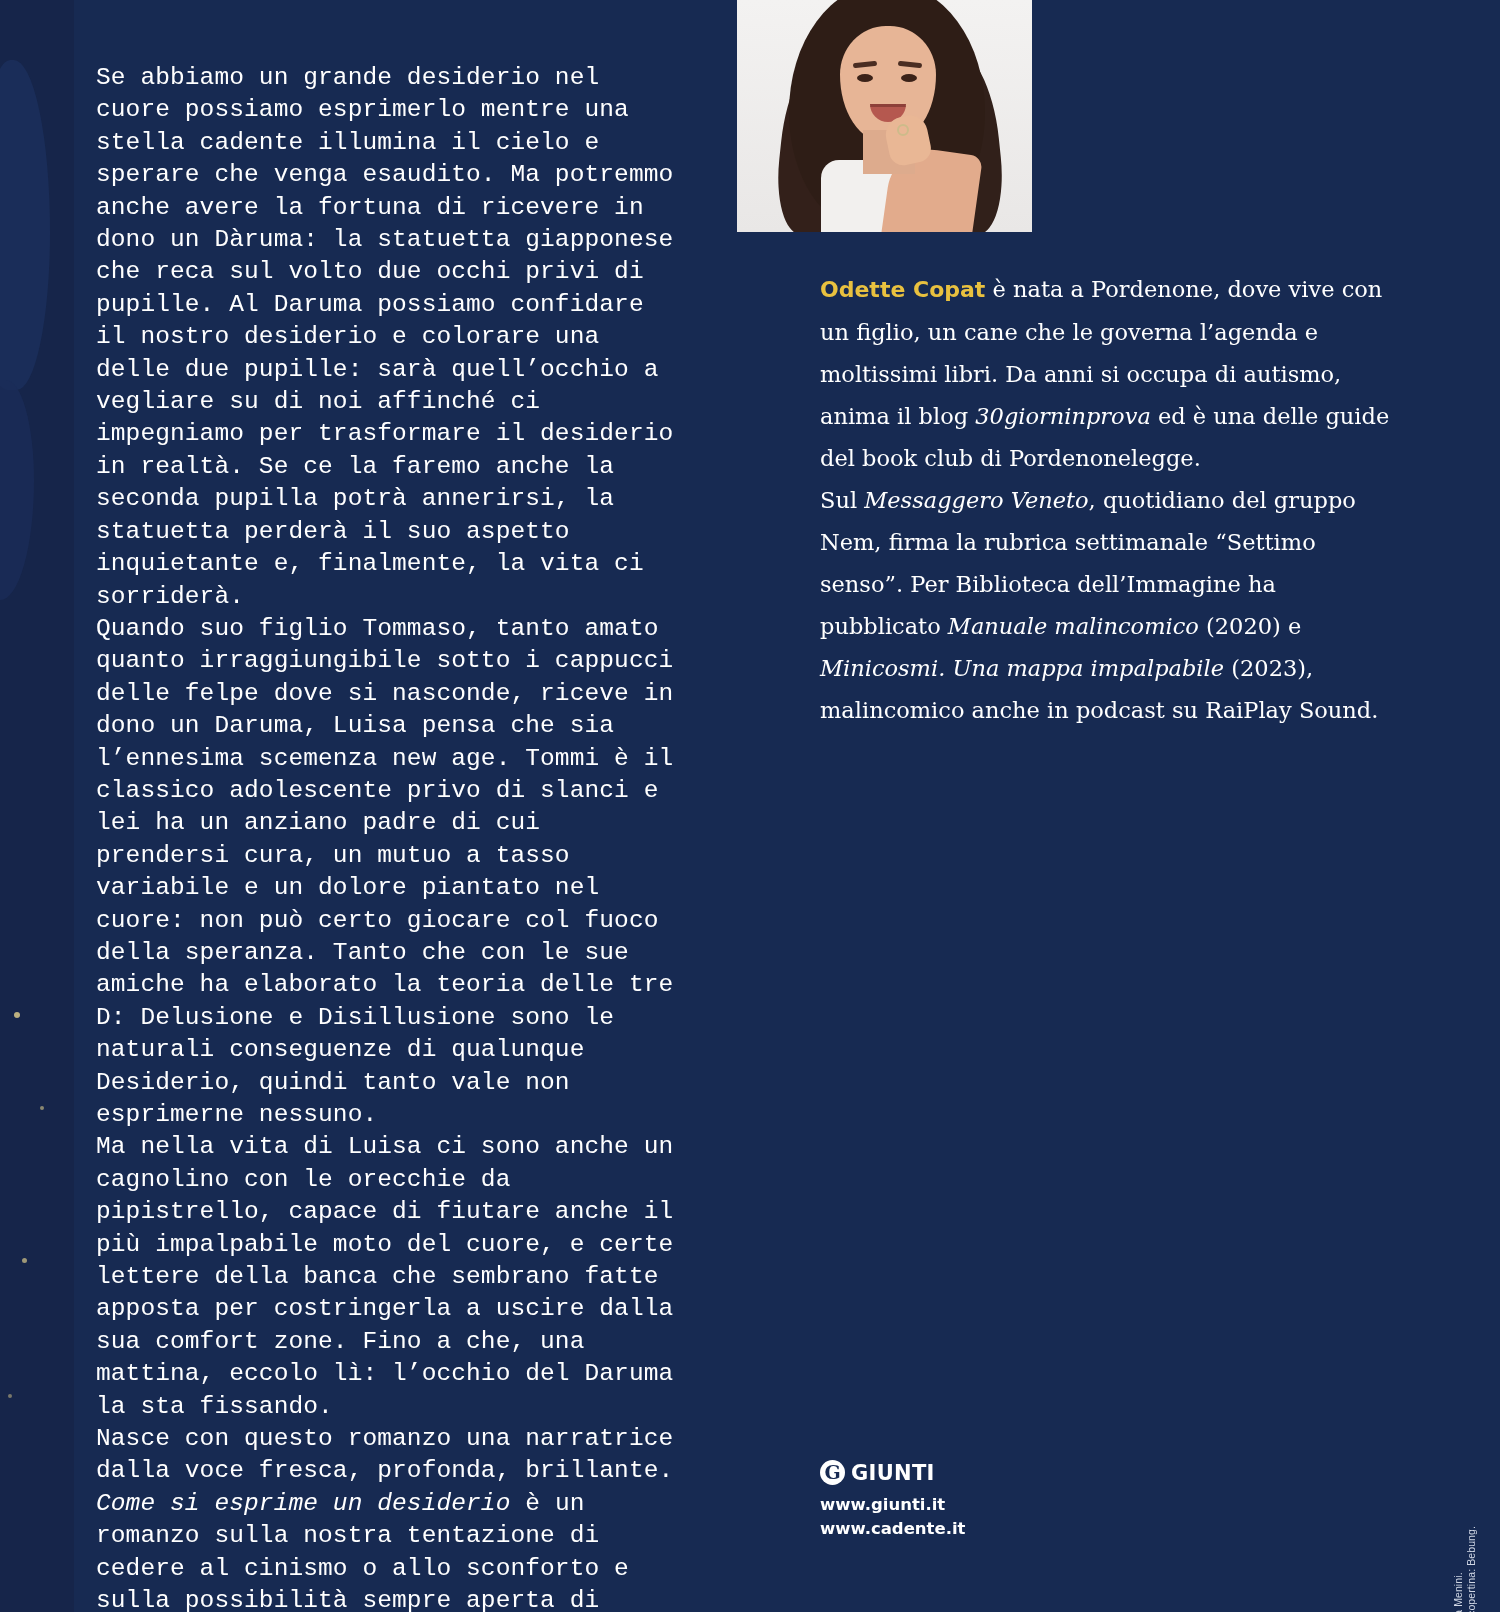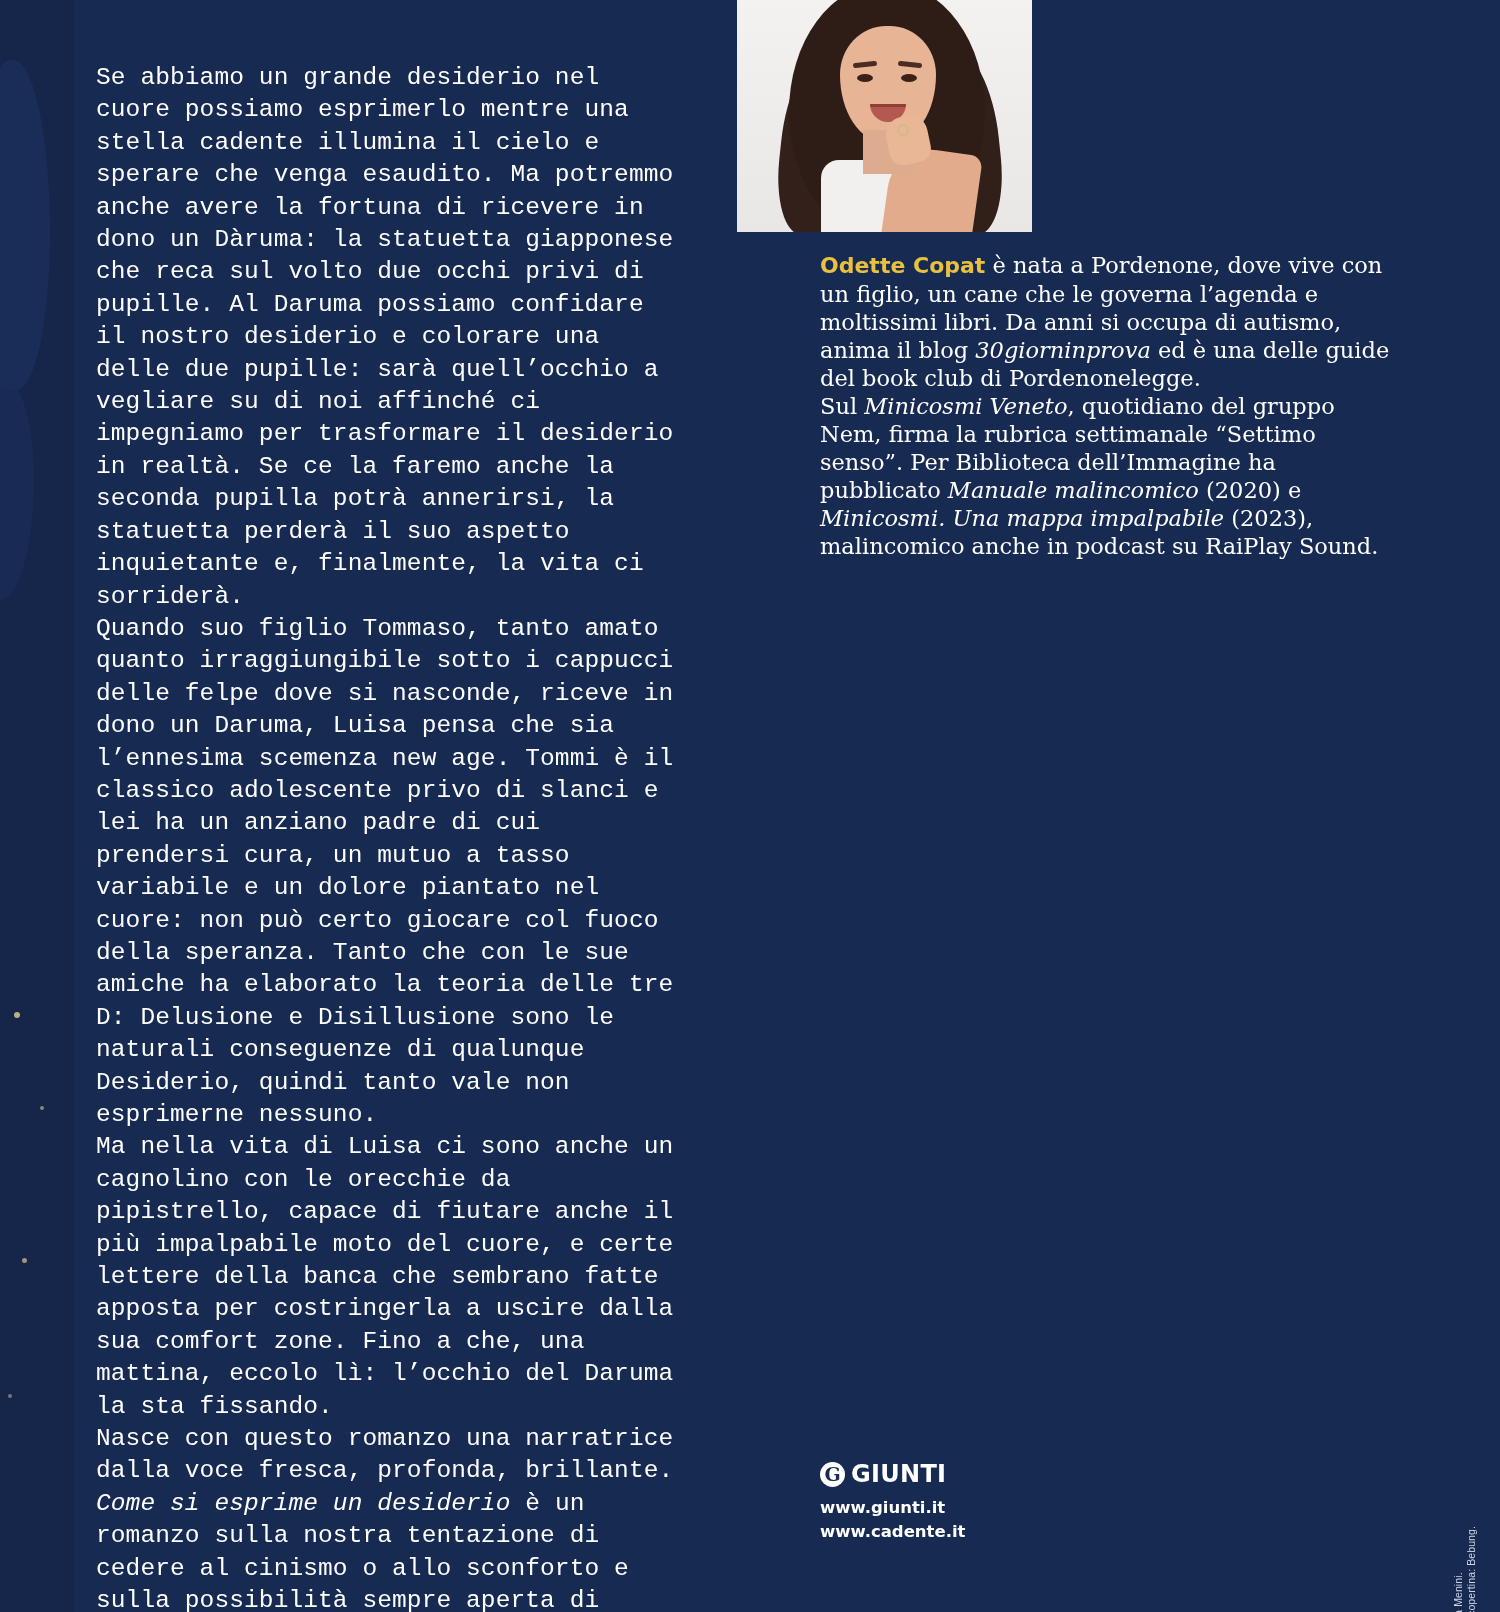--- a/index.html
+++ b/index.html
@@ -162,26 +162,26 @@
   }
   .photo .ring {
     position: absolute; left: 160px; top: 124px;
     width: 8px; height: 8px; border: 2px solid #cdbb8a; border-radius: 50%;
   }
 
   
   .bio {
     position: absolute;
     left: 820px;
-    top: 251px;
+    top: 268px;
     width: 578px;
     color: #ffffff;
     font-family: "DejaVu Serif", serif;
     font-size: 22.5px;
-    line-height: 28px;
+    line-height: 42px;
   }
   .bio p { margin: 0; }
   .bio .name {
     color: #e9c13f;
     font-weight: bold;
     font-family: "DejaVu Sans", sans-serif;
     font-size: 22px;
   }
   .bio i { font-style: italic; }
 
@@ -204,21 +204,21 @@
     color: #172a52;
     font-family: "DejaVu Serif", serif;
     font-weight: bold;
     font-size: 19px;
     line-height: 25px;
     text-align: center;
   }
   .pub-name {
     font-family: "DejaVu Sans", sans-serif;
     font-weight: bold;
-    font-size: 24px;
+    font-size: 21px;
     letter-spacing: .3px;
   }
   .pub-links {
     margin-top: 8px;
     font-family: "DejaVu Sans", sans-serif;
     font-weight: bold;
     font-size: 16.5px;
     line-height: 24px;
   }
   .pub-links a { color: #fff; text-decoration: none; display: block; }
@@ -255,21 +255,21 @@
   <div class="eye-l"></div>
   <div class="eye-r"></div>
   <div class="mouth"></div>
   <div class="neck"></div>
   <div class="hand"></div>
   <div class="ring"></div>
 </div>
 
 <div class="bio">
   <p><span class="name">Odette Copat</span><span> è nata a Pordenone, dove vive con un figlio, un cane che le governa l’agenda e moltissimi libri. Da anni si occupa di autismo, anima il blog </span><i>30giorninprova</i><span> ed è una delle guide del book club di Pordenonelegge.</span></p>
-  <p><span>Sul </span><i>Minicosmi Veneto</i><span>, quotidiano del gruppo Nem, firma la rubrica settimanale “Settimo senso”. Per Biblioteca dell’Immagine ha pubblicato </span><i>Manuale malincomico</i><span> (2020)</span><span> e </span><i>Minicosmi. Una mappa impalpabile</i><span> (2023),</span><span> malincomico anche in podcast su RaiPlay Sound.</span></p>
+  <p><span>Sul </span><i>Messaggero Veneto</i><span>, quotidiano del gruppo Nem, firma la rubrica settimanale “Settimo senso”. Per Biblioteca dell’Immagine ha pubblicato </span><i>Manuale malincomico</i><span> (2020)</span><span> e </span><i>Minicosmi. Una mappa impalpabile</i><span> (2023),</span><span> malincomico anche in podcast su RaiPlay Sound.</span></p>
 </div>
 
 <div class="publisher">
   <div class="pub-logo-row">
     <div class="g-mark">G</div>
     <div class="pub-name">GIUNTI</div>
   </div>
   <div class="pub-links">
     <a href="#">www.giunti.it</a>
     <a href="#">www.cadente.it</a>

